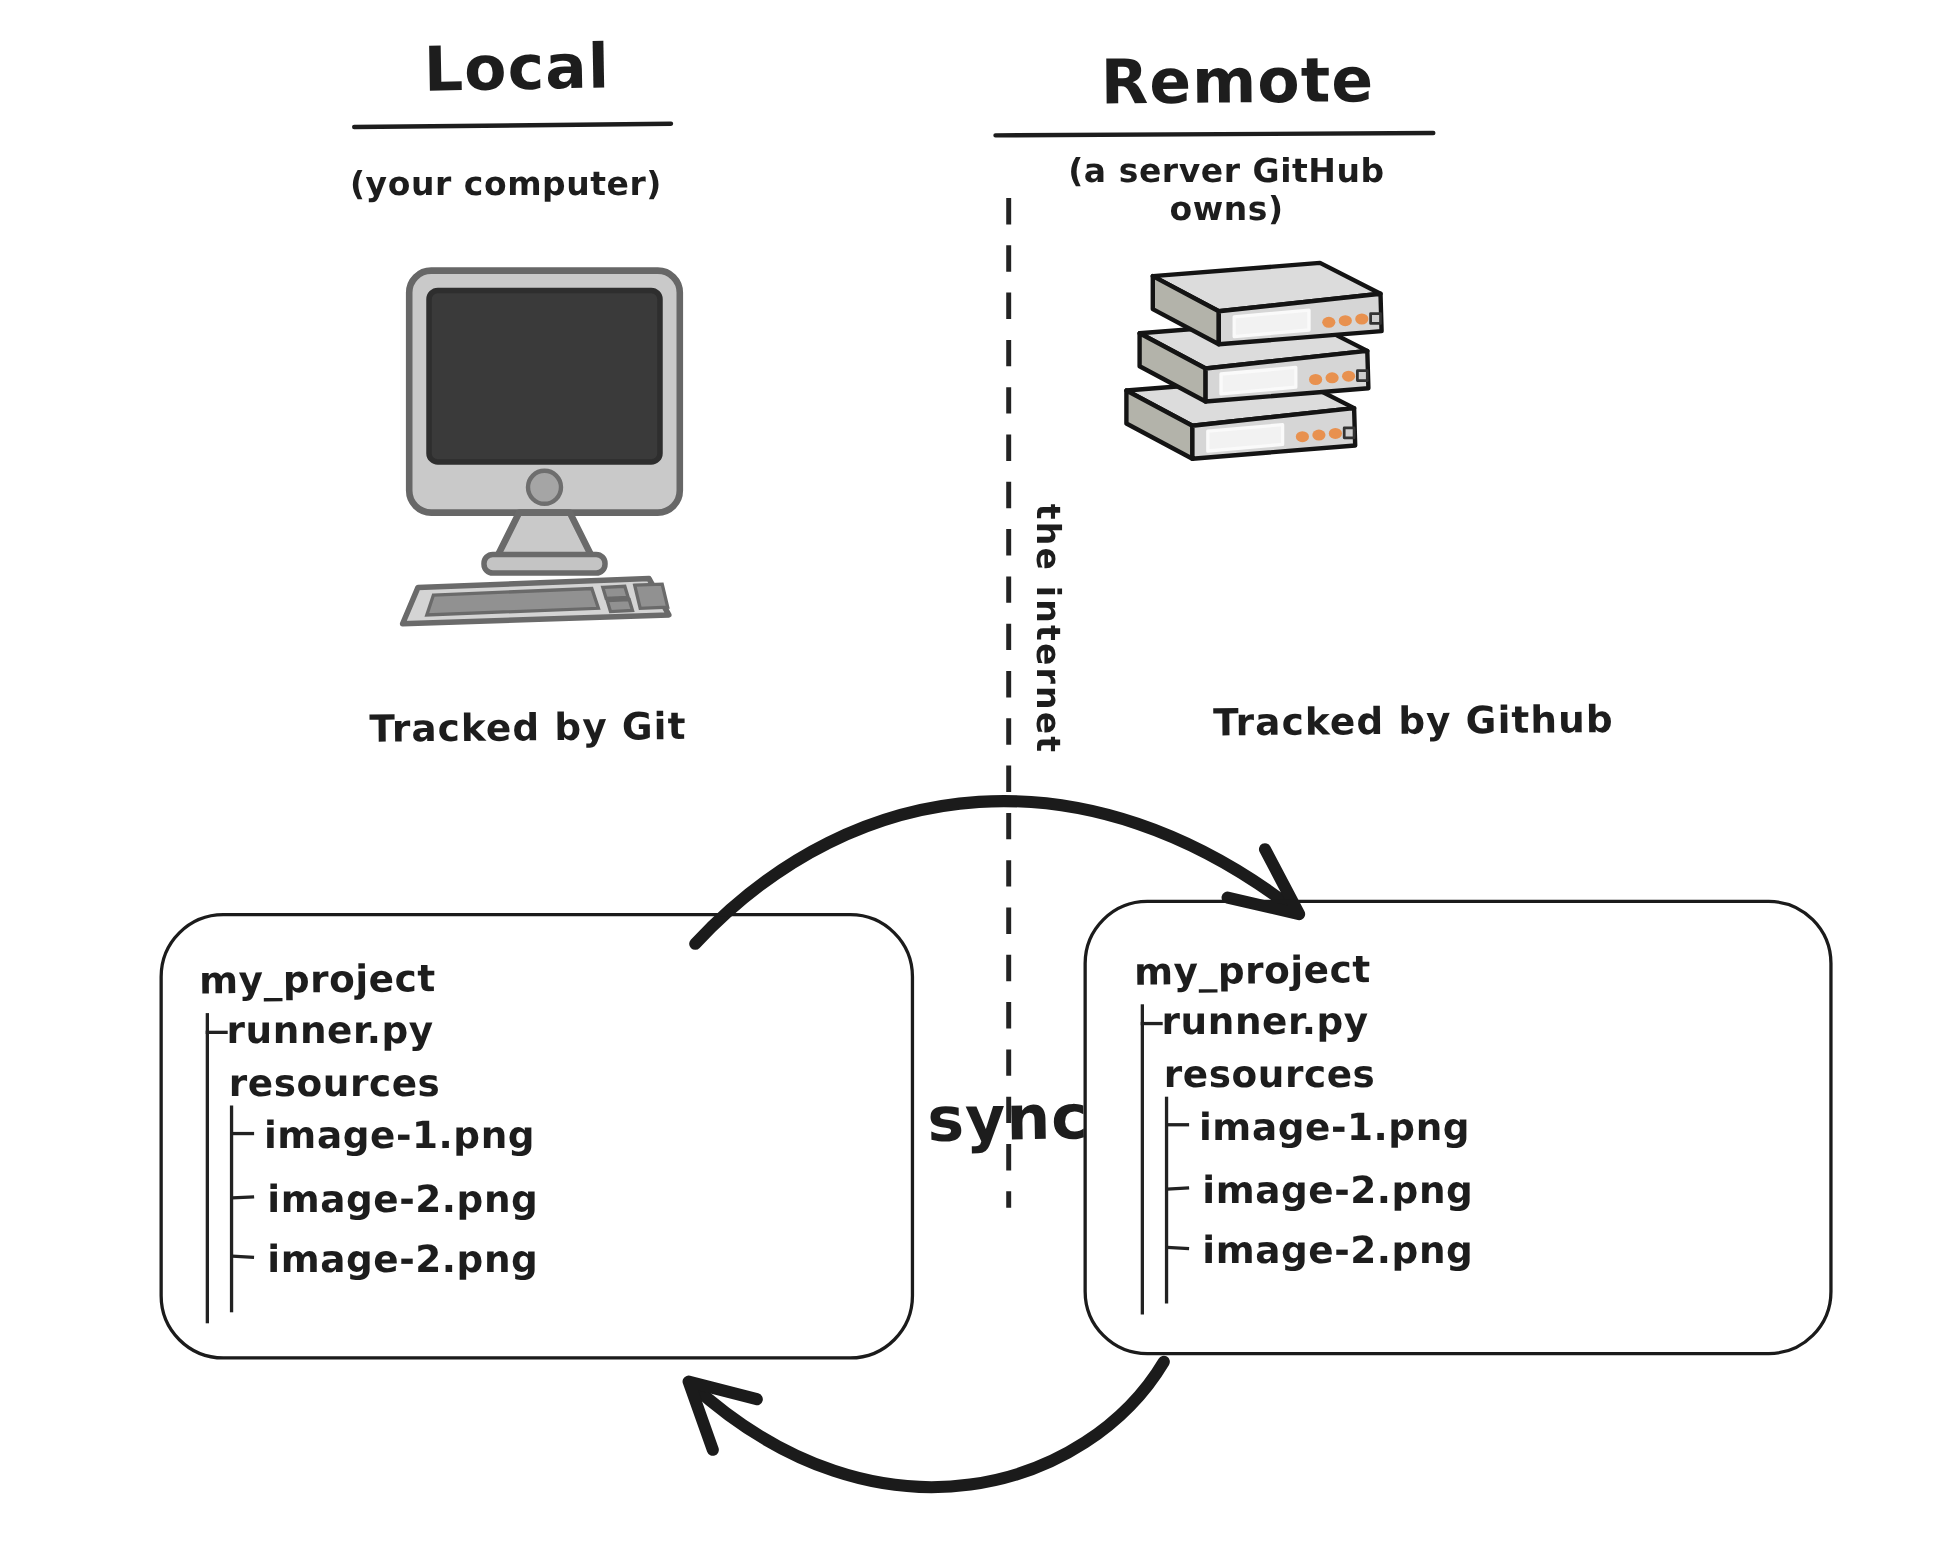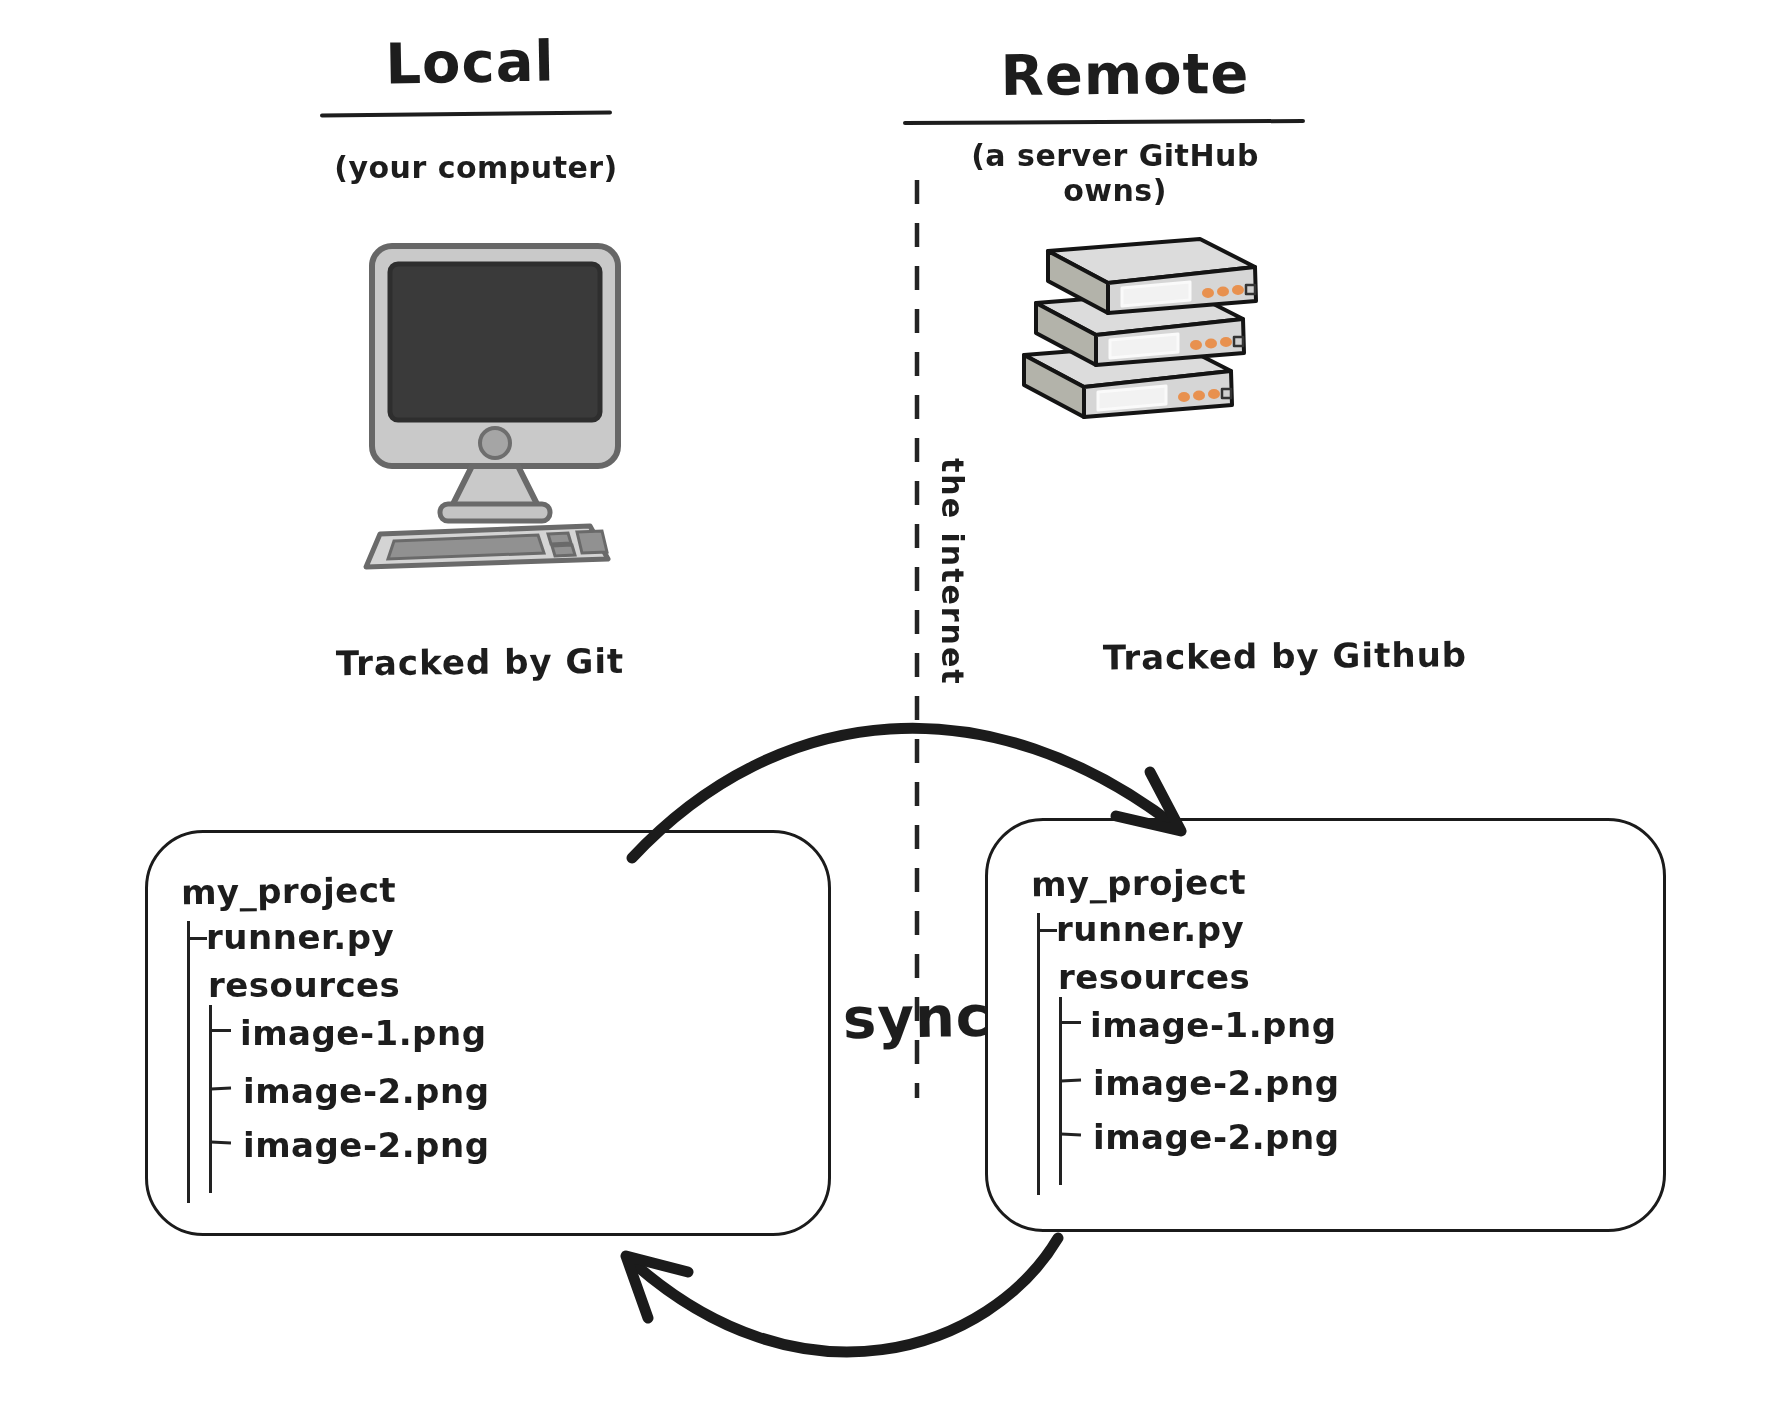--- a/index.html
+++ b/index.html
@@ -38,21 +38,21 @@
     </g>
 
     <g stroke="#1b1b1b" stroke-width="11" fill="none" stroke-linecap="round" stroke-linejoin="round">
       <path d="M 1058 1238 C 990 1352, 800 1415, 628 1258"></path>
       <path d="M 648 1318 L 626 1256 L 688 1272"></path>
     </g>
   </svg>
 
   <div class="abs title" style="left:330px;top:30px;width:280px;transform:rotate(-1deg);">Local</div>
   <div class="abs underline" style="left:320px;top:112px;width:292px;transform:rotate(-0.6deg);"></div>
-  <div class="abs subtitle" style="left:316px;top:150px;width:320px;">(your computer)</div>
+  <div class="abs subtitle" style="left:300px;top:150px;width:320px;">(your computer)</div>
 
   <svg class="abs" style="left:350px;top:238px;" width="290" height="335" viewBox="0 0 290 335">
     <rect x="22" y="8" width="246" height="220" rx="20" fill="#c9c9c9" stroke="#676767" stroke-width="6"></rect>
     <rect x="40" y="26" width="210" height="156" rx="8" fill="#3a3a3a" stroke="#2e2e2e" stroke-width="5"></rect>
     <circle cx="145" cy="205" r="15" fill="#a5a5a5" stroke="#6e6e6e" stroke-width="4"></circle>
     <path d="M122 228 L168 228 L190 272 L100 272 Z" fill="#c9c9c9" stroke="#6a6a6a" stroke-width="6" stroke-linejoin="round"></path>
     <rect x="90" y="266" width="110" height="17" rx="8" fill="#c4c4c4" stroke="#6a6a6a" stroke-width="5"></rect>
     <path d="M30 296 L240 288 L258 321 L16 329 Z" fill="#d4d4d4" stroke="#6a6a6a" stroke-width="5" stroke-linejoin="round"></path>
     <path d="M44 303 L188 297 L194 315 L38 321 Z" fill="#919191" stroke="#6a6a6a" stroke-width="3"></path>
     <path d="M198 296 L218 295 L221 305 L201 306 Z" fill="#919191" stroke="#6a6a6a" stroke-width="3"></path>

